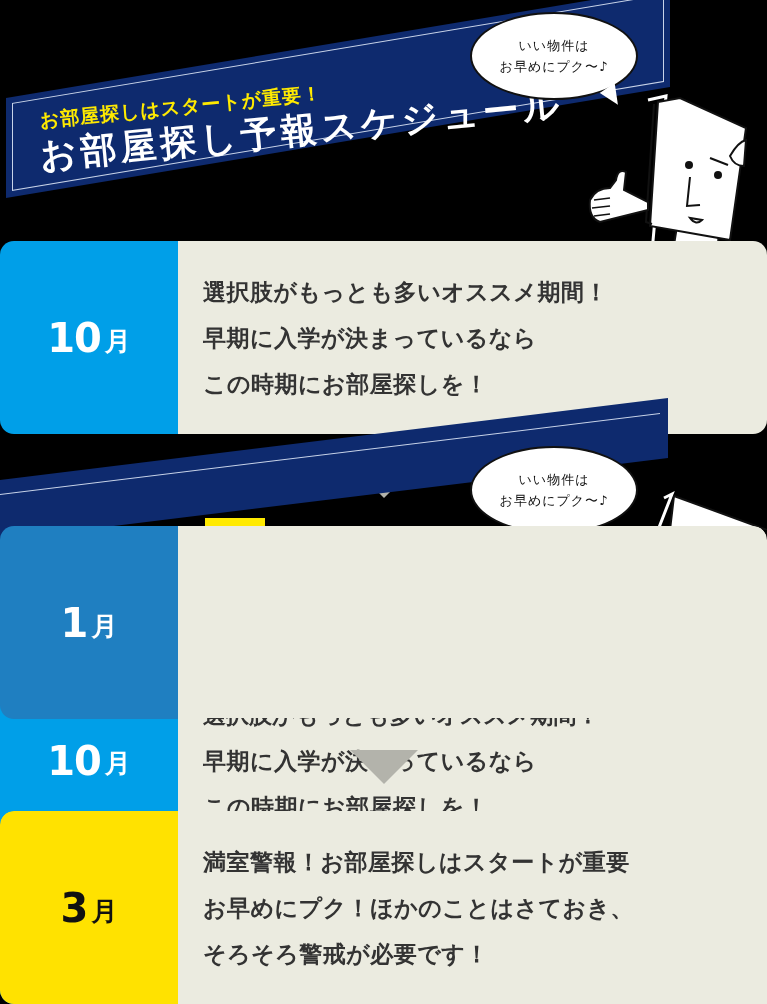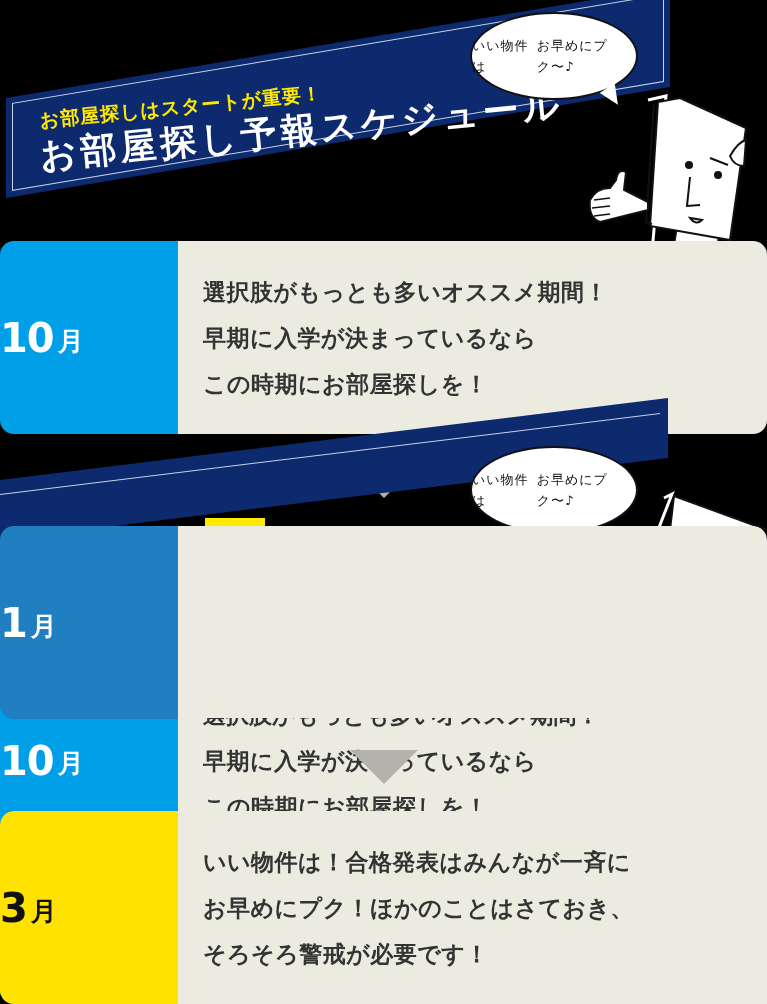--- a/index.html
+++ b/index.html
@@ -31,42 +31,42 @@
       position: absolute; left: 40px; top: 132px;
       color: #ffffff; font-weight: bold; font-size: 36px; letter-spacing: 4px;
       transform: rotate(-5.6deg); transform-origin: left center;
       white-space: nowrap;
     }
 
     
     .bubble {
       position: absolute; width: 164px; height: 84px;
       background: #ffffff; border: 2px solid #111; border-radius: 50%;
-      display: flex; flex-direction: row; align-items: center; justify-content: center;
+      display: flex; flex-direction: column; align-items: center; justify-content: center;
       font-size: 13px; line-height: 21px; color: #111; letter-spacing: 1px;
     }
     .bubble-tail {
       position: absolute; width: 0; height: 0;
       border-left: 8px solid transparent; border-right: 10px solid transparent;
       border-top: 20px solid #ffffff;
       transform: rotate(-35deg);
     }
 
     
     .character { position: absolute; }
 
     
     .card {
       position: absolute; left: 0; width: 767px;
       border-radius: 14px; overflow: hidden;
       display: flex;
     }
     .card .month {
       width: 178px; flex: none;
-      display: flex; align-items: center; 
+      display: flex; align-items: center; justify-content: center;
       font-weight: bold;
     }
     .card .month .num { font-size: 40px; letter-spacing: -1px; }
     .card .month .unit { font-size: 26px; margin-left: 4px; margin-top: 8px; }
     .card .body {
       flex: 1; background: #ebebe0;
       display: flex; flex-direction: column; justify-content: center;
       padding-left: 25px;
     }
     .card .body .line {
@@ -173,21 +173,21 @@
 </div>
 
 <div class="arrow" style="left:350px; top:750px;"></div>
 
 <div class="card" style="top:811px; height:193px; border-radius:14px 0 0 0;">
   <div class="month" style="background:#ffe200; color:#111111; border-radius:14px 0 0 14px;">
     <span class="num">3</span>
     <span class="unit">月</span>
   </div>
   <div class="body">
-    <div class="line">いい物件は！合格発表はみんなが一斉に</div>
+    <div class="line">満室警報！お部屋探しはスタートが重要</div>
     <div class="line">お早めにプク！ほかのことはさておき、</div>
     <div class="line">そろそろ警戒が必要です！</div>
   </div>
 </div>
 
 <div class="abs" style="left:203px; top:800px; width:560px; height:11px; overflow:hidden; font-size:23px; font-weight:bold; color:#333; white-space:nowrap; line-height:46px;">
   <div style="margin-top:-2px;">この時期にお部屋探しを！</div>
 </div>
 
 </body></html>

